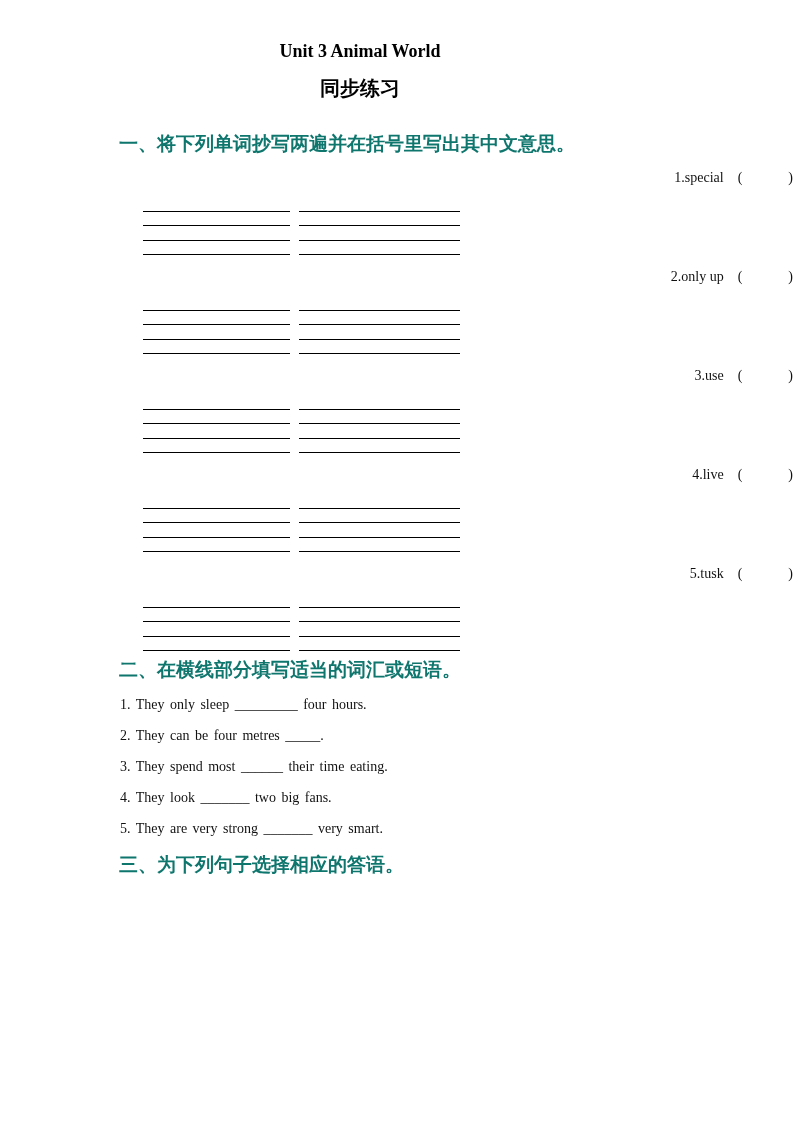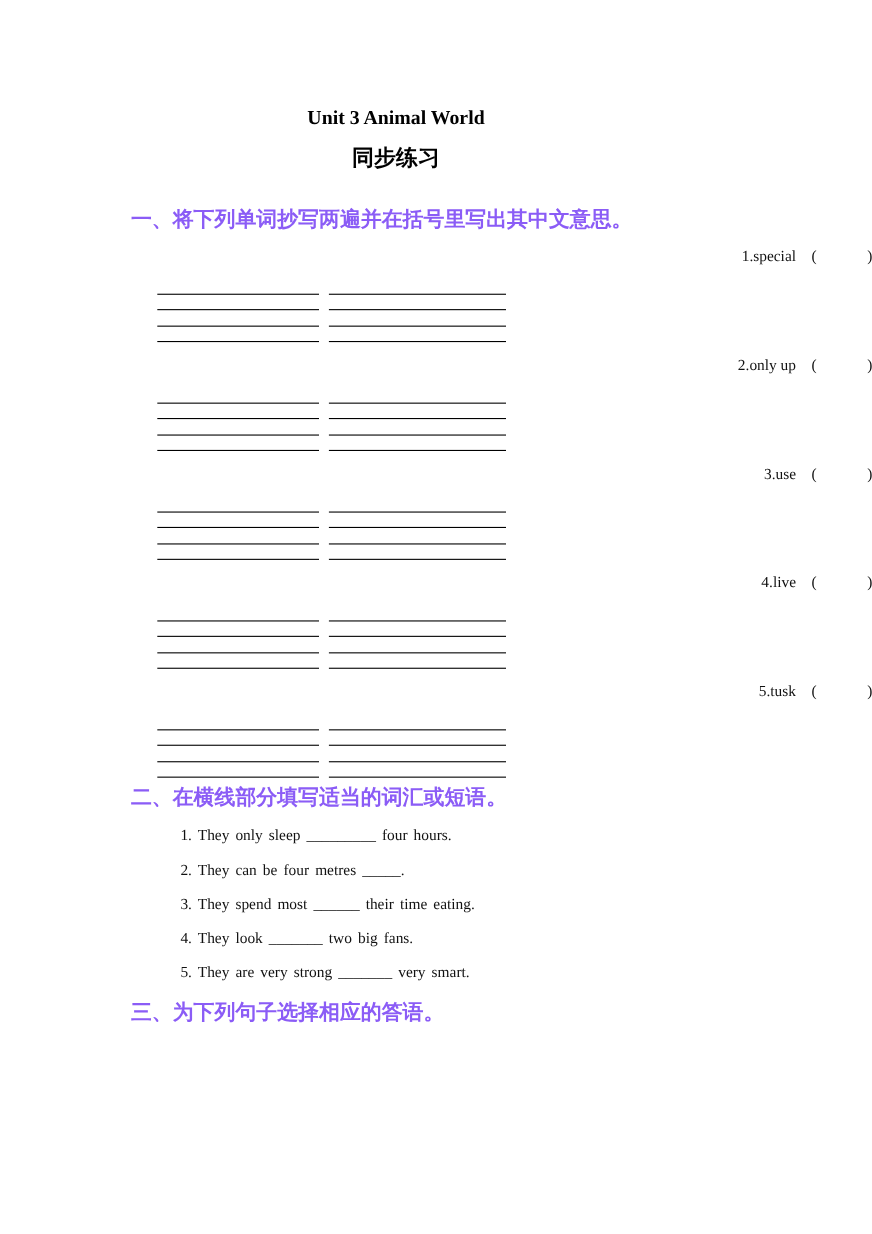--- a/index.html
+++ b/index.html
@@ -1,43 +1,43 @@
 <!DOCTYPE html>
 <html><head>
 <meta charset="utf-8">
 <style>
   html,body{margin:0;padding:0;background:#fff;}
   body{width:793px;height:1122px;font-family:"Liberation Serif",serif;color:#111;}
   .page{position:relative;width:793px;height:1122px;background:#fff;overflow:hidden;}
 
-  .title-wrap{width:720px;text-align:center;padding-top:96px;}
+  .title-wrap{width:720px;text-align:center;padding-top:40px;}
   .doc-title{margin:0;font-size:18px;line-height:22px;font-weight:bold;color:#000;
              font-family:"Liberation Serif",serif;}
   .doc-title2{margin:18px 0 0;font-size:18px;line-height:22px;font-weight:bold;color:#000;}
   .doc-subtitle{margin:14px 0 0;font-size:20px;line-height:24px;font-weight:bold;color:#000;
                 font-family:Liberation Sans, sans-serif;}
 
-  .sec-heading{margin:0 0 0 119px;font-size:19px;line-height:24px;font-weight:bold;color:#8b5cf6;
+  .sec-heading{margin:0 0 0 119px;font-size:19px;line-height:24px;font-weight:bold;color:#0f766e;
                font-family:"Liberation Sans","DejaVu Sans",sans-serif;}
   #sec1-heading{margin-top:32px;}
   #sec2-heading{margin-top:7px;}
   #sec3-heading{margin-top:16px;}
 
   #word-items{margin-top:11px;text-align:right;}
   .word-item{margin:14px 0 0 120px;}
   .word-label{font-size:14px;line-height:16px;color:#111;}
   .wnum{display:inline-block;width:23px;}
   .wparen-open{margin-left:14px;}
   .wgap{display:inline-block;width:46px;}
   .lines-block{margin:11px 0 0 23px;display:flex;gap:9px;}
   .lines-col-left{width:147px;}
   .lines-col-right{width:161px;}
   .wline{height:13.5px;border-bottom:1.5px solid #000;}
 
-  #fill-sentences{margin-top:4px;padding-left:44px;}
+  #fill-sentences{margin-top:4px;}
   .sentence{margin:15px 0 0 120px;font-size:14px;line-height:16px;word-spacing:2px;color:#111;}
 
   .answer-line{margin:23px 0 0 127px;font-size:14px;line-height:16px;word-spacing:2px;color:#111;}
   .agap1{display:inline-block;width:25px;}
   .agap2{display:inline-block;width:8px;}
 </style>
 </head>
 <body>
 
 <div class="page">

